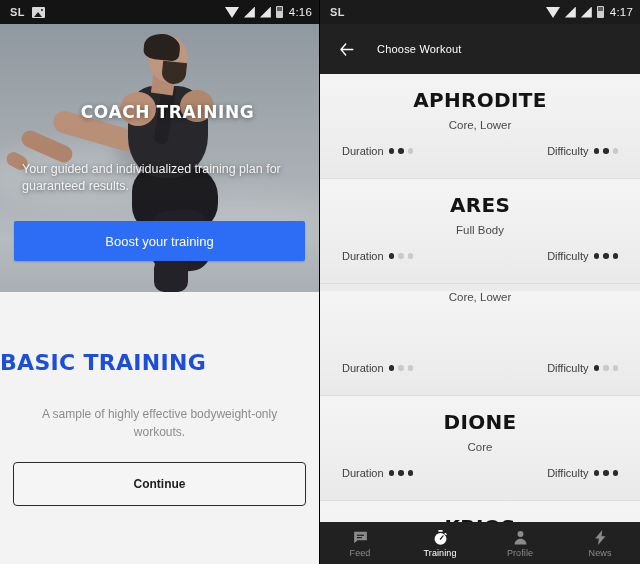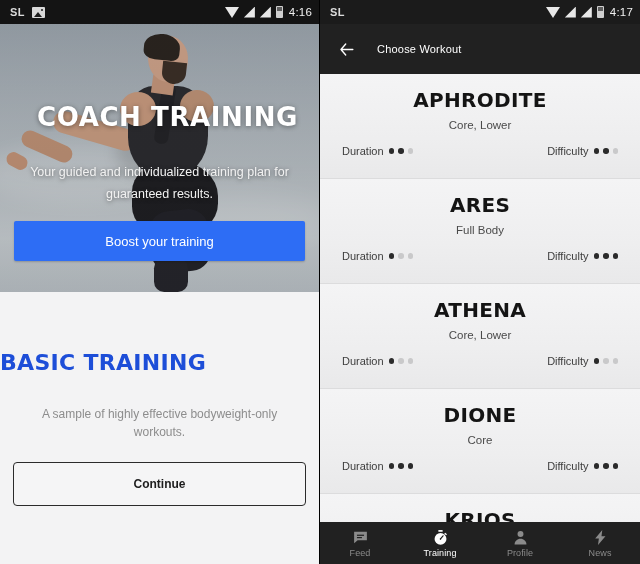--- a/index.html
+++ b/index.html
@@ -70,24 +70,24 @@
   .ath .thigh { position:absolute; left:54px; top:176px; width:60px; height:62px; border-radius:34%;
     background:#232329; transform:rotate(-6deg); }
   .ath .shin { position:absolute; left:58px; top:224px; width:34px; height:34px; border-radius:30%;
     background:#26262c; }
   .ath .shadow { position:absolute; left:20px; top:96px; width:60px; height:46px; border-radius:50%;
     background:rgba(0,0,0,.12); filter:blur(7px); }
 
   .hero-overlay { position:absolute; inset:0; background:linear-gradient(180deg,rgba(0,0,0,.04),rgba(0,0,0,.10)); }
 
   .hero-title { position:absolute; top:78px; left:16px; right:0; text-align:center;
-    font-size:26px; font-weight:800; color:#fff; letter-spacing:.6px;
+    font-size:17px; font-weight:800; color:#fff; letter-spacing:.6px;
     text-shadow:0 1px 5px rgba(0,0,0,.42); font-family:"DejaVu Sans", sans-serif; }
-  .hero-sub { position:absolute; top:137px; left:22px; right:22px; text-align:center;
-    font-size:12.5px; line-height:22px; color:#f2f2f2; text-shadow:0 1px 4px rgba(0,0,0,.5); }
+  .hero-sub { position:absolute; top:137px; left:22px; right:22px; 
+    font-size:12.5px; line-height:17px; color:#f2f2f2; text-shadow:0 1px 4px rgba(0,0,0,.5); }
   .hero-btn { position:absolute; left:14px; right:14px; top:197px; height:40px;
     background:#2d6df5; color:#fff; font-size:13px; border:none; border-radius:2px;
     display:flex; align-items:center; justify-content:center; cursor:pointer;
     box-shadow:0 1px 2px rgba(0,0,0,.2); }
 
   
   .basic { position:absolute; top:292px; left:0; right:0; bottom:0; background:#f3f3f4; }
   .basic-title { margin-top:58px; font-size:22px; font-weight:800;
     color:#1d4ed8; letter-spacing:.3px; font-family:"DejaVu Sans", sans-serif; }
   .basic-sub { margin:30px 28px 0; text-align:center; font-size:12px; line-height:18px; color:#8d8d8d; }
@@ -245,21 +245,20 @@
               <span>Difficulty</span>
               <span class="dots">
                 <span class="dot on"></span>
                 <span class="dot on"></span>
                 <span class="dot on"></span>
               </span>
             </div>
           </div>
         </div>
         <div class="wcard">
-          <div class="w-name">ATHENA</div>
           <div class="w-tags">Core, Lower</div>
           <div class="w-meta">
             <div class="meta-group">
               <span>Duration</span>
               <span class="dots">
                 <span class="dot on"></span>
                 <span class="dot"></span>
                 <span class="dot"></span>
               </span>
             </div>

